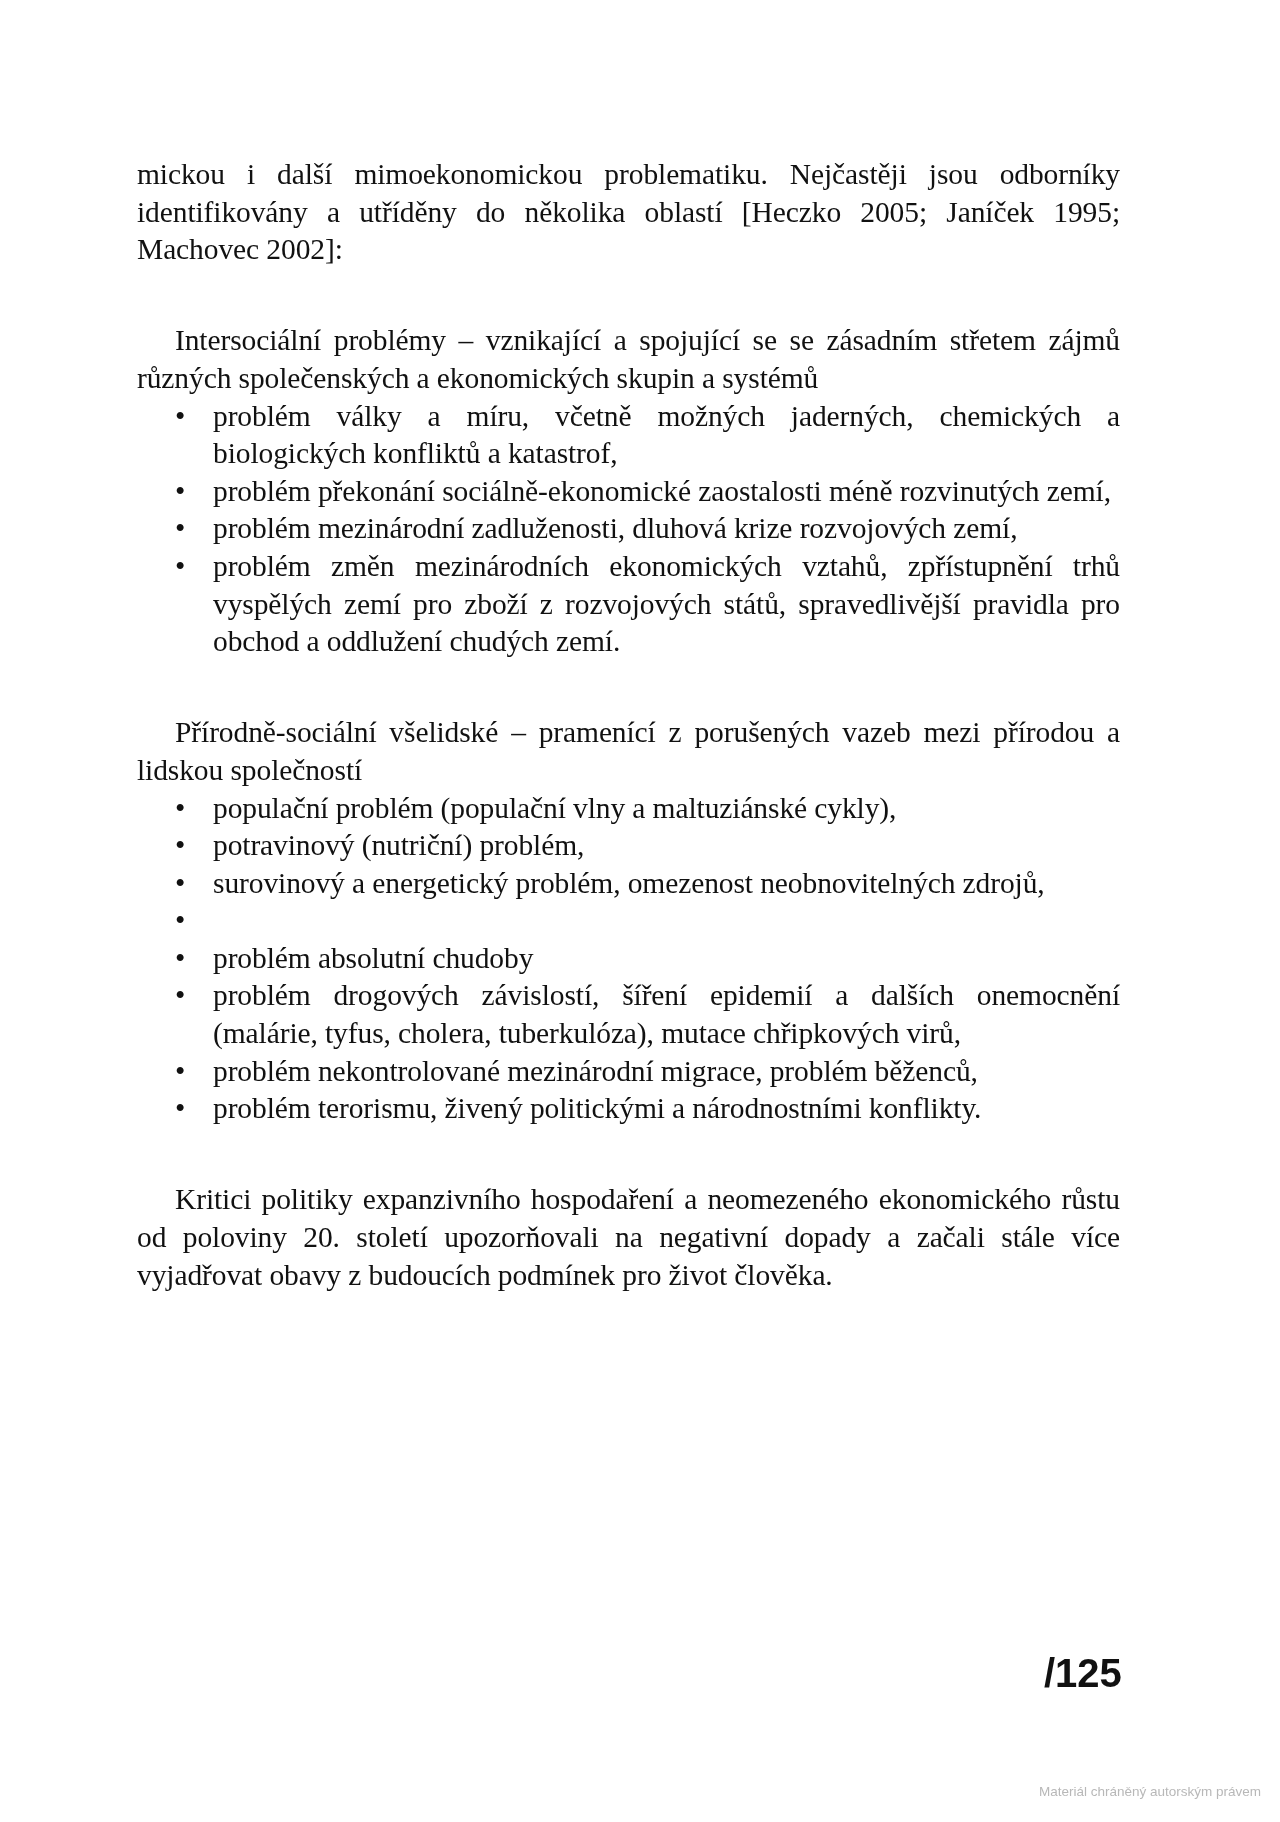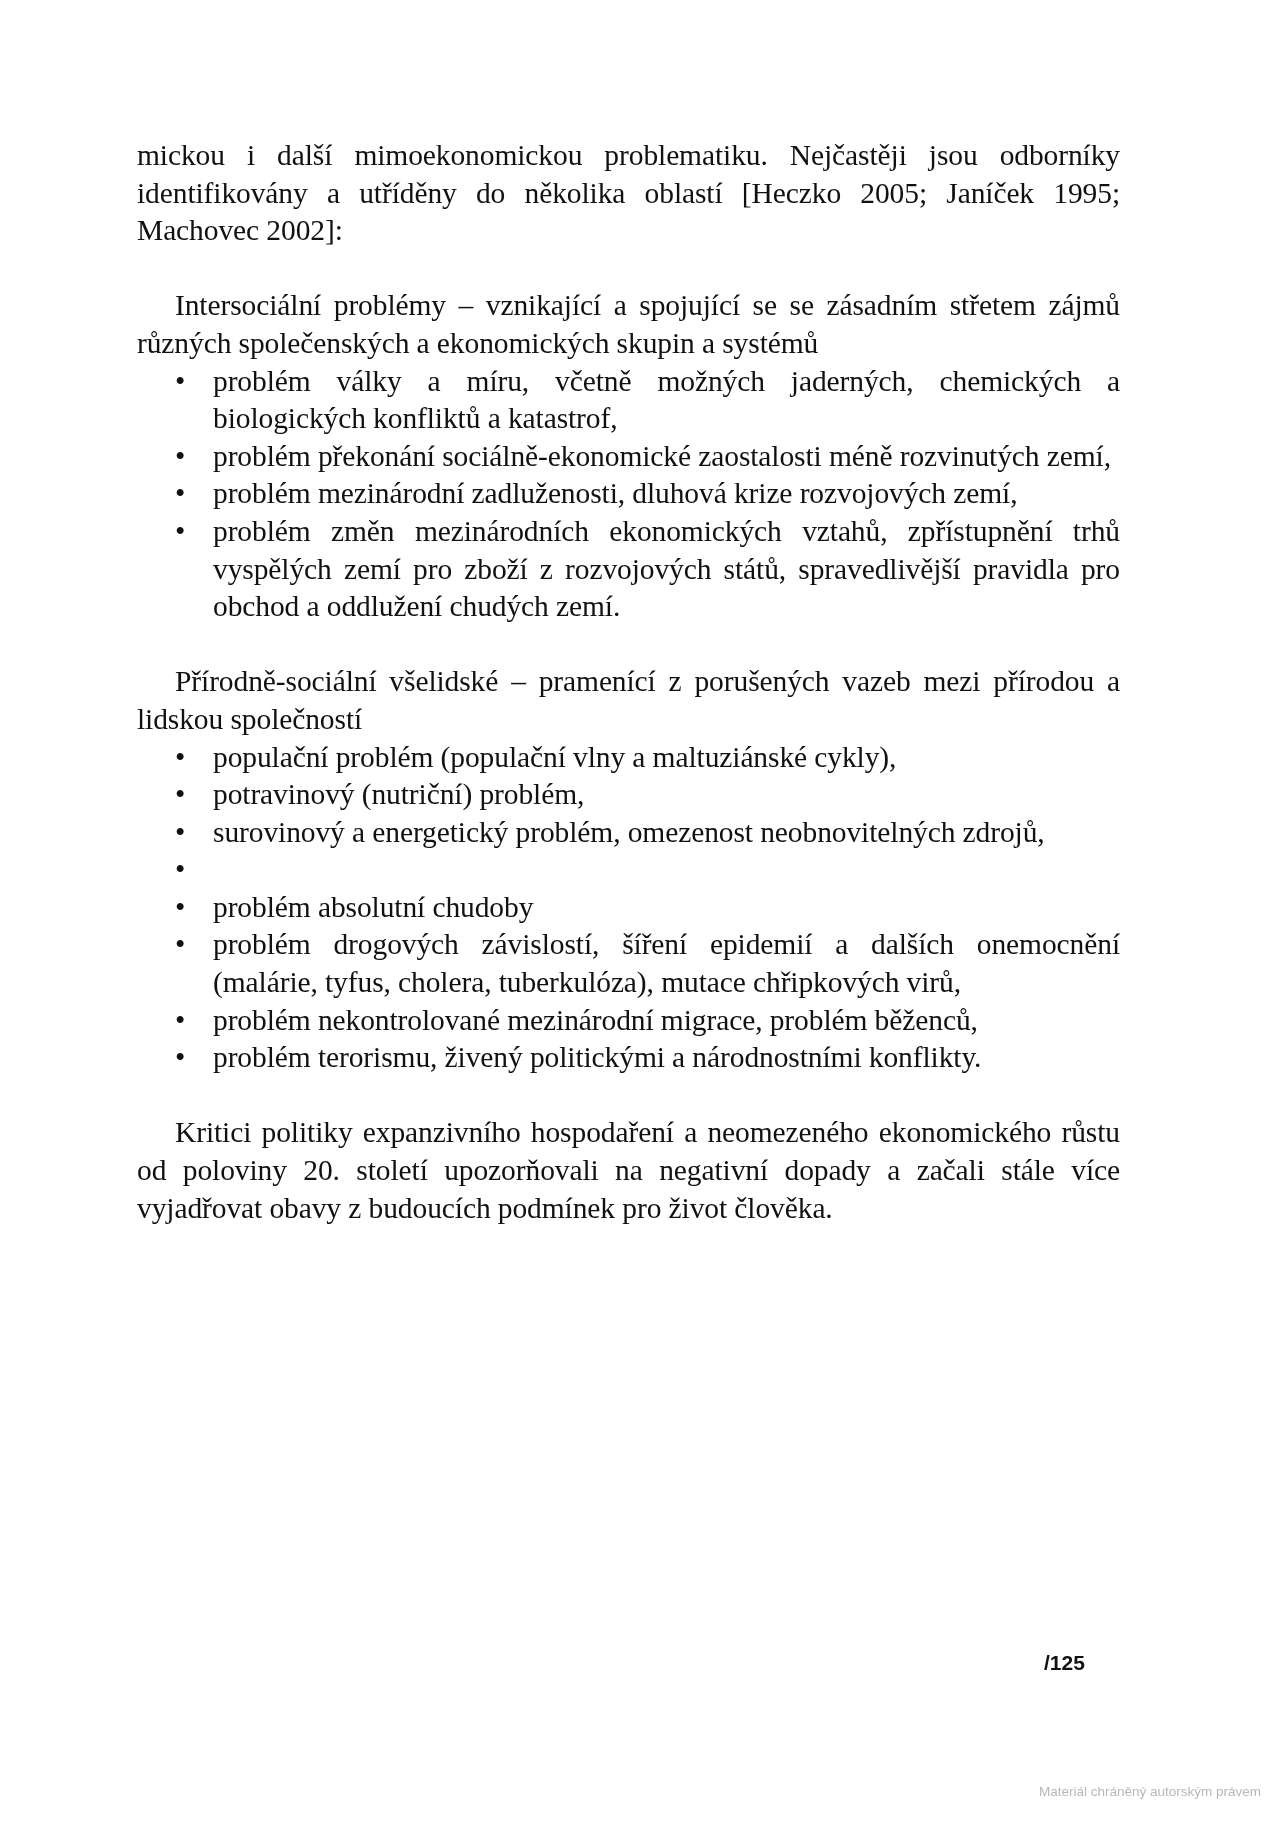--- a/index.html
+++ b/index.html
@@ -10,35 +10,36 @@
     body {
       width: 1280px;
       height: 1822px;
       position: relative;
       overflow: hidden;
       color: #111111;
     }
     .page {
       position: absolute;
       left: 137px;
-      top: 137px;
+      top: 156px;
       width: 983px;
       font-family: "Liberation Serif", "DejaVu Serif", serif;
       font-size: 29.5px;
       line-height: 37.6px;
       letter-spacing: -0.1px;
     }
     .para {
       margin: 0;
       text-align: justify;
       text-align-last: left;
       hyphens: manual;
     }
     .para.indent {
       text-indent: 38px;
+      margin-top: 16px;
     }
     .gap {
       height: 37.6px;
     }
     ul.bullets {
       list-style: none;
       margin: 0;
       padding: 0;
     }
     ul.bullets li {
@@ -53,21 +54,21 @@
       top: 0;
       width: 20px;
       text-align: center;
     }
     .page-number {
       position: absolute;
       left: 1044px;
       top: 1651px;
       font-family: "Liberation Sans", "DejaVu Sans", sans-serif;
       font-weight: bold;
-      font-size: 21px;
+      font-size: 40px;
       color: #111111;
       letter-spacing: 0px;
     }
     .watermark {
       position: absolute;
       left: 1019px;
       top: 1784px;
       font-family: "Liberation Sans", "DejaVu Sans", sans-serif;
       font-size: 13.5px;
       color: #b8b8b8;

